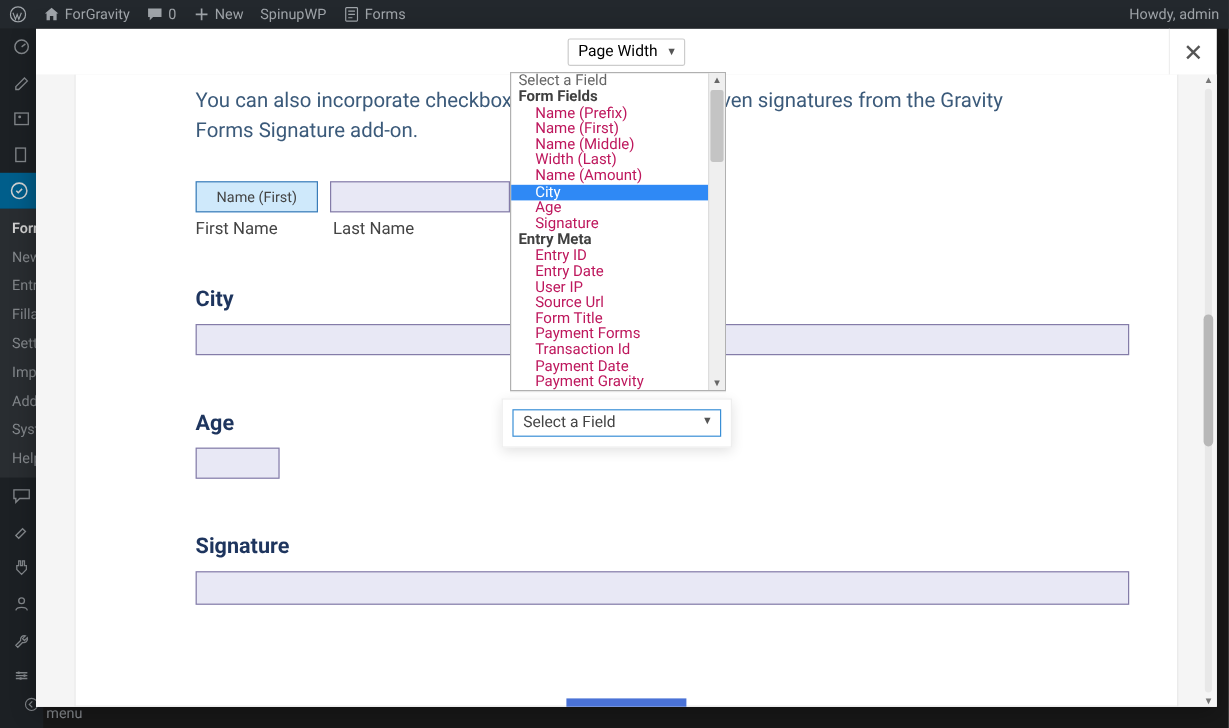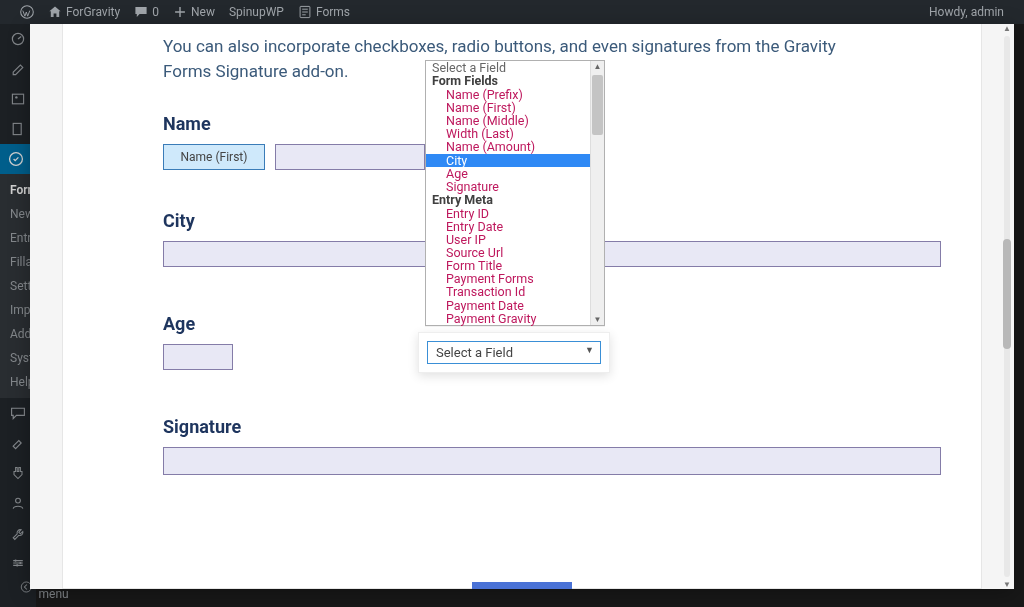--- a/index.html
+++ b/index.html
@@ -12,21 +12,21 @@
       position: relative;
     }
 
     
     .wp-admin-bar {
       background: #23282d;
       height: 24px;
       display: flex;
       align-items: center;
       justify-content: space-between;
-      padding: 0 20px;
+      padding: 0 8px;
       color: #a0a5aa;
       font-size: 12px;
       position: relative;
       z-index: 1;
     }
     .wp-admin-bar-left, .wp-admin-bar-right { display: flex; align-items: center; gap: 14px; }
     .wp-admin-bar .ab-item { display: flex; align-items: center; gap: 4px; color: #a0a5aa; }
     .wp-admin-bar .ab-item svg { width: 14px; height: 14px; fill: #a0a5aa; }
 
     
@@ -440,33 +440,44 @@
         <circle cx="10" cy="10" r="8" fill="none" stroke="#a0a5aa" stroke-width="1.4"></circle>
         <path d="M11 6l-4 4 4 4" fill="none" stroke="#a0a5aa" stroke-width="1.6"></path>
       </svg>
     <span>Collapse menu</span>
   </div>
 </div>
 
 <div class="modal-dim"></div>
 
 <div class="modal">
+  <div class="modal-header">
+    <div class="page-width-select">
+      <span>Page Width</span>
+    </div>
+    <div class="modal-close">
+      <span>✕</span>
+    </div>
+  </div>
 
   <div class="modal-body">
     <div class="doc">
 
       <p class="intro">You can also incorporate checkboxes, radio buttons, and even signatures from the Gravity Forms Signature add-on.</p>
 
       <div class="section" style="margin-bottom:40px">
-        <div class="section-title">Name</div>
         <div class="field-row">
           <div class="field-box selected">
             <span>Name (First)</span>
           </div>
           <div class="field-box"></div>
+        </div>
+        <div class="sublabel-row">
+          <span>First Name</span>
+          <span>Last Name</span>
         </div>
       </div>
 
       <div class="section">
         <div class="section-title">City</div>
         <div class="field-box city"></div>
       </div>
 
       <div class="section">
         <div class="section-title">Age</div>

